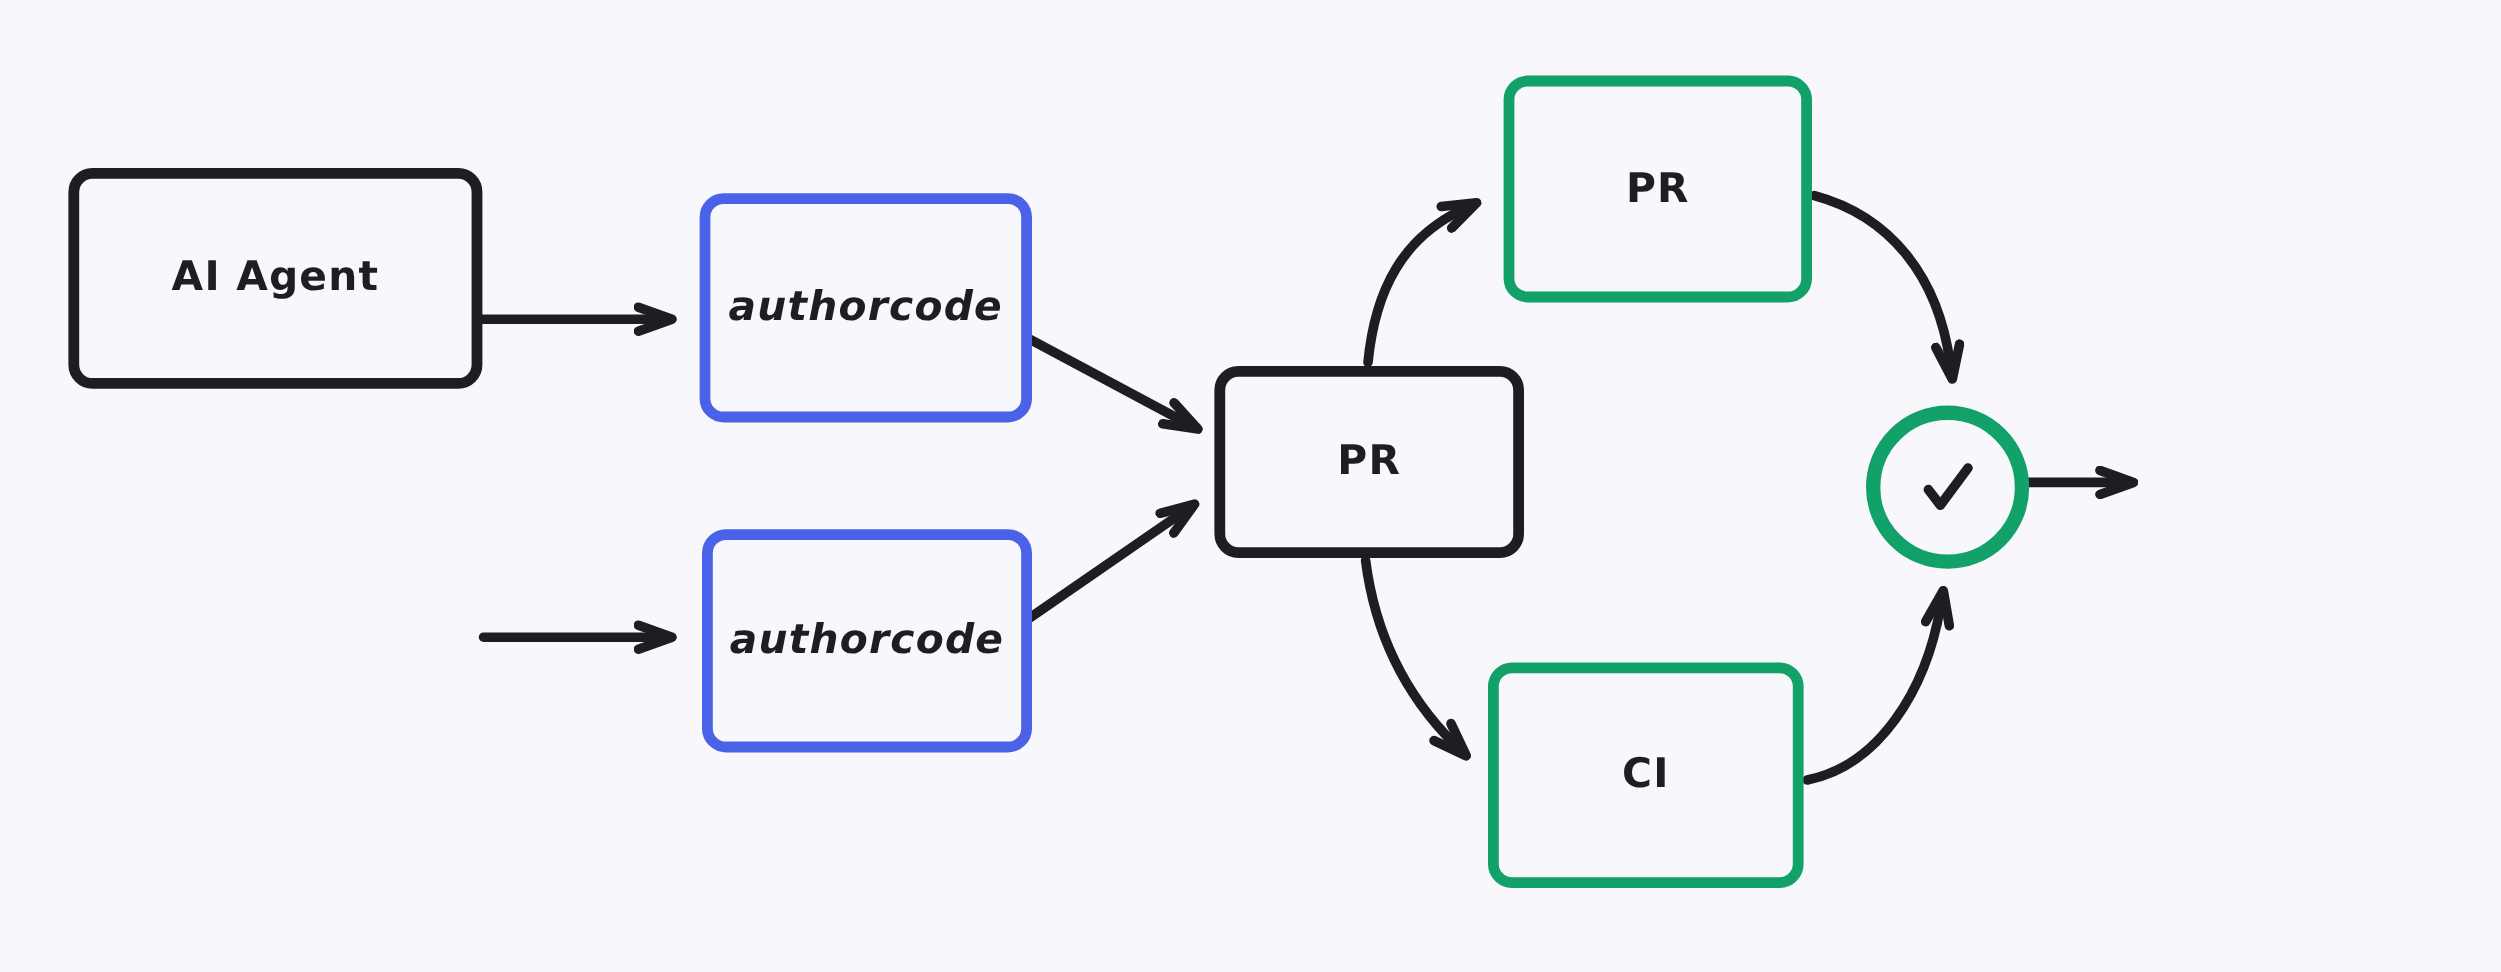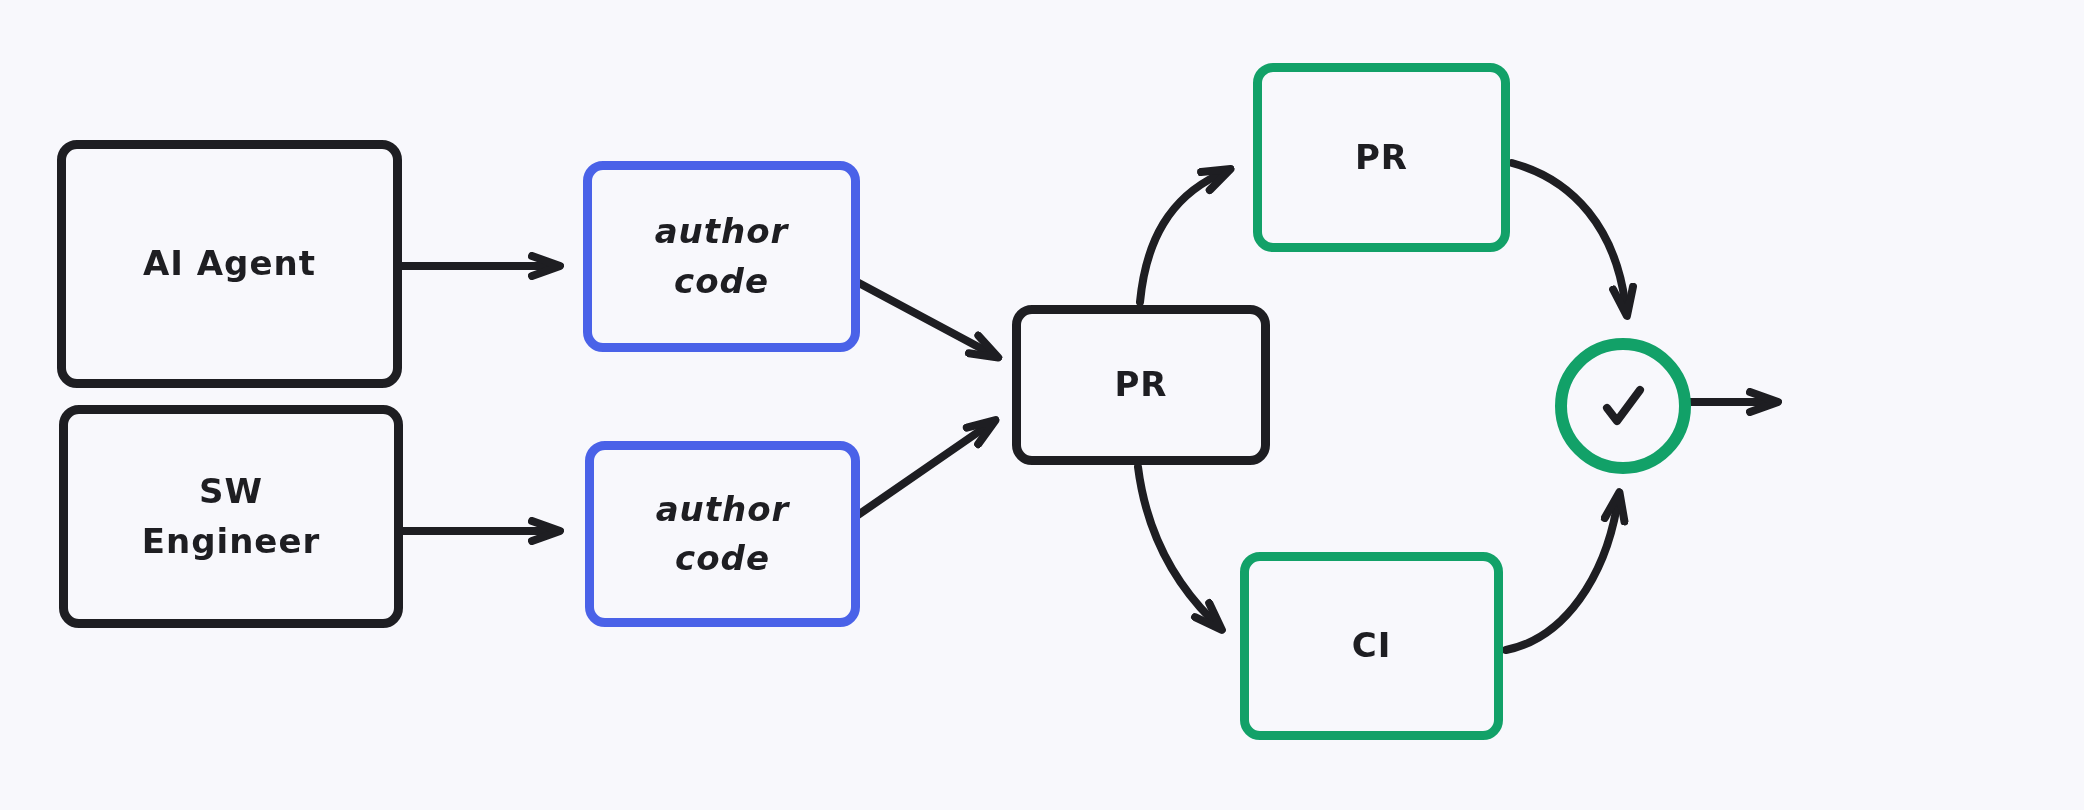--- a/index.html
+++ b/index.html
@@ -28,36 +28,35 @@
     fill: none;
     stroke: var(--ink, #1e1e22);
     stroke-width: 8;
     stroke-linecap: round;
     stroke-linejoin: round;
   }
   .node {
     position: absolute;
     box-sizing: border-box;
     display: flex;
-    flex-direction: column;
     align-items: center;
     justify-content: center;
     text-align: center;
     border: 9px solid var(--ink, #1e1e22);
     border-radius: 20px;
     color: var(--ink, #1e1e22);
     font-size: 34px;
     font-weight: 700;
     letter-spacing: 1px;
     line-height: 1.45;
     background: transparent;
   }
   .node.blue  { border-color: var(--blue, #4a62e8); font-style: italic; }
   .node.green { border-color: var(--green, #12a168); }
-  .node-ai-agent     { left: 57px;   top: 140px; width: 345px; height: 248px; }
+  .node-ai-agent     { left: 57px;   top: 140px; width: 345px; height: 184px; }
   .node-sw-engineer  { left: 59px;   top: 405px; width: 344px; height: 223px; }
   .node-author-top   { left: 583px;  top: 161px; width: 277px; height: 191px; }
   .node-author-bot   { left: 585px;  top: 441px; width: 275px; height: 186px; }
   .node-pr           { left: 1012px; top: 305px; width: 258px; height: 160px; }
   .node-pr-review    { left: 1253px; top: 63px;  width: 257px; height: 189px; }
   .node-ci           { left: 1240px; top: 552px; width: 263px; height: 188px; }
   .node-main-branch  { left: 1792px; top: 310px; width: 260px; height: 190px; }
   .node-check {
     left: 1555px; top: 338px; width: 136px; height: 136px;
     border-radius: 50%;
@@ -92,24 +91,20 @@
     <path class="edge" d="M 1138 467 C 1146 530 1172 580 1212 620" marker-end="url(#arrowhead)"></path>
     <path class="edge" d="M 1512 163 C 1575 180 1615 230 1625 302" marker-end="url(#arrowhead)"></path>
     <path class="edge" d="M 1506 650 C 1566 638 1605 575 1617 506" marker-end="url(#arrowhead)"></path>
     <path class="edge" d="M 1689 402 L 1764 402" marker-end="url(#arrowhead)"></path>
   </svg>
 
   <div class="node node-ai-agent">
     <span>AI Agent</span>
   </div>
 
-  <div class="node node-sw-engineer">
-    <span>SW</span>
-    <span>Engineer</span>
-  </div>
 
   <div class="node blue node-author-top">
     <span>author</span>
     <span>code</span>
   </div>
 
   <div class="node blue node-author-bot">
     <span>author</span>
     <span>code</span>
   </div>

